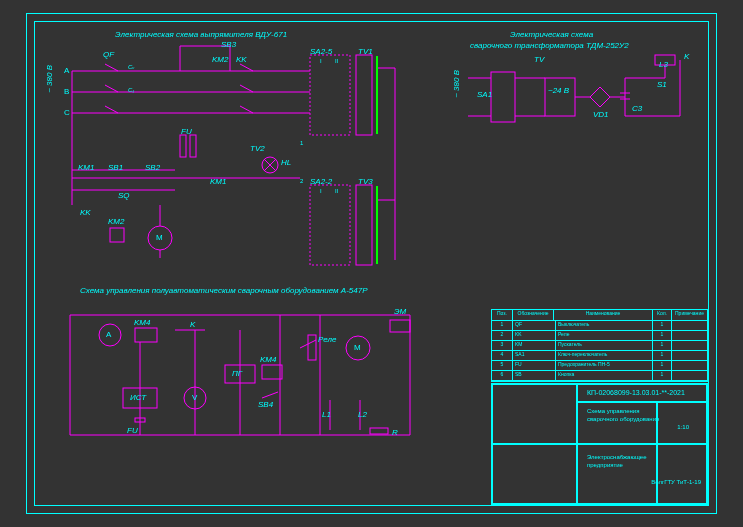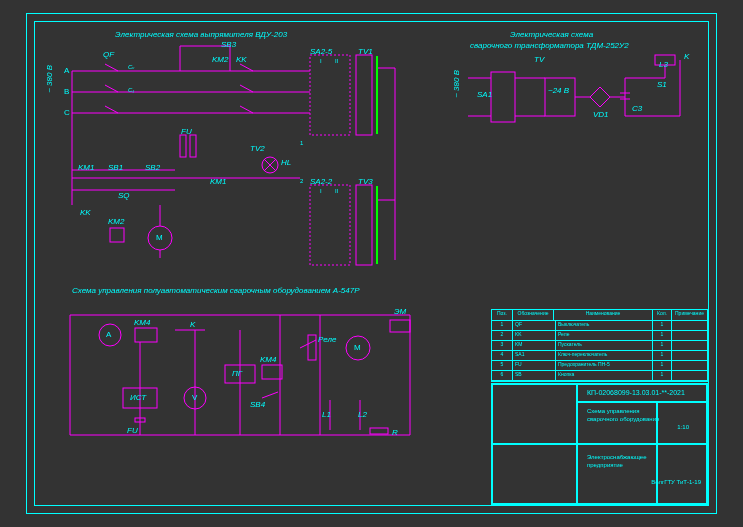--- a/index.html
+++ b/index.html
@@ -66,24 +66,24 @@
     font-size: 5px;
     white-space: nowrap;
   }
 </style>
 </head>
 <body>
 
 <div class="frame"></div>
 <div class="inner-frame"></div>
 
-<div class="txt" style="left:115px;top:30px">Электрическая схема выпрямителя ВДУ-203</div>
+<div class="txt" style="left:115px;top:30px">Электрическая схема выпрямителя ВДУ-671</div>
 <div class="txt" style="left:510px;top:30px">Электрическая схема</div>
 <div class="txt" style="left:470px;top:41px">сварочного трансформатора ТДМ-252У2</div>
-<div class="txt" style="left:72px;top:286px">Схема управления полуавтоматическим сварочным оборудованием А-547Р</div>
+<div class="txt" style="left:80px;top:286px">Схема управления полуавтоматическим сварочным оборудованием А-547Р</div>
 
 <svg width="743" height="527">
   <g stroke="#ff00ff" stroke-width="1" fill="none">
 
     <line x1="72" y1="71" x2="280" y2="71"></line>
     <line x1="72" y1="92" x2="280" y2="92"></line>
     <line x1="72" y1="113" x2="280" y2="113"></line>
 
     <line x1="105" y1="64" x2="118" y2="71"></line>
     <line x1="105" y1="85" x2="118" y2="92"></line>
@@ -248,21 +248,21 @@
 </svg>
 
 <div class="txt upright" style="left:106px;top:330px">A</div>
 <div class="txt" style="left:134px;top:318px">KM4</div>
 <div class="txt" style="left:190px;top:320px">K</div>
 <div class="txt" style="left:130px;top:393px">ИСТ</div>
 <div class="txt" style="left:127px;top:426px">FU</div>
 <div class="txt upright" style="left:192px;top:393px">V</div>
 <div class="txt" style="left:232px;top:369px">ПГ</div>
 <div class="txt" style="left:260px;top:355px">KM4</div>
-<div class="txt" style="left:250px;top:400px">SB4</div>
+<div class="txt" style="left:258px;top:400px">SB4</div>
 <div class="txt" style="left:318px;top:335px">Реле</div>
 <div class="txt upright" style="left:354px;top:343px">M</div>
 <div class="txt" style="left:394px;top:307px">ЭМ</div>
 <div class="txt" style="left:322px;top:410px">L1</div>
 <div class="txt" style="left:358px;top:410px">L2</div>
 <div class="txt" style="left:392px;top:428px">R</div>
 
 <div style="position:absolute;right:35px;bottom:145px;width:215px;border:1px solid #00ffff">
   <div style="display:flex;border-bottom:1px solid #00ffff;height:10px">
     <div class="tb-text" style="position:static;width:20px;border-right:1px solid #00ffff;text-align:center">Поз.</div>

